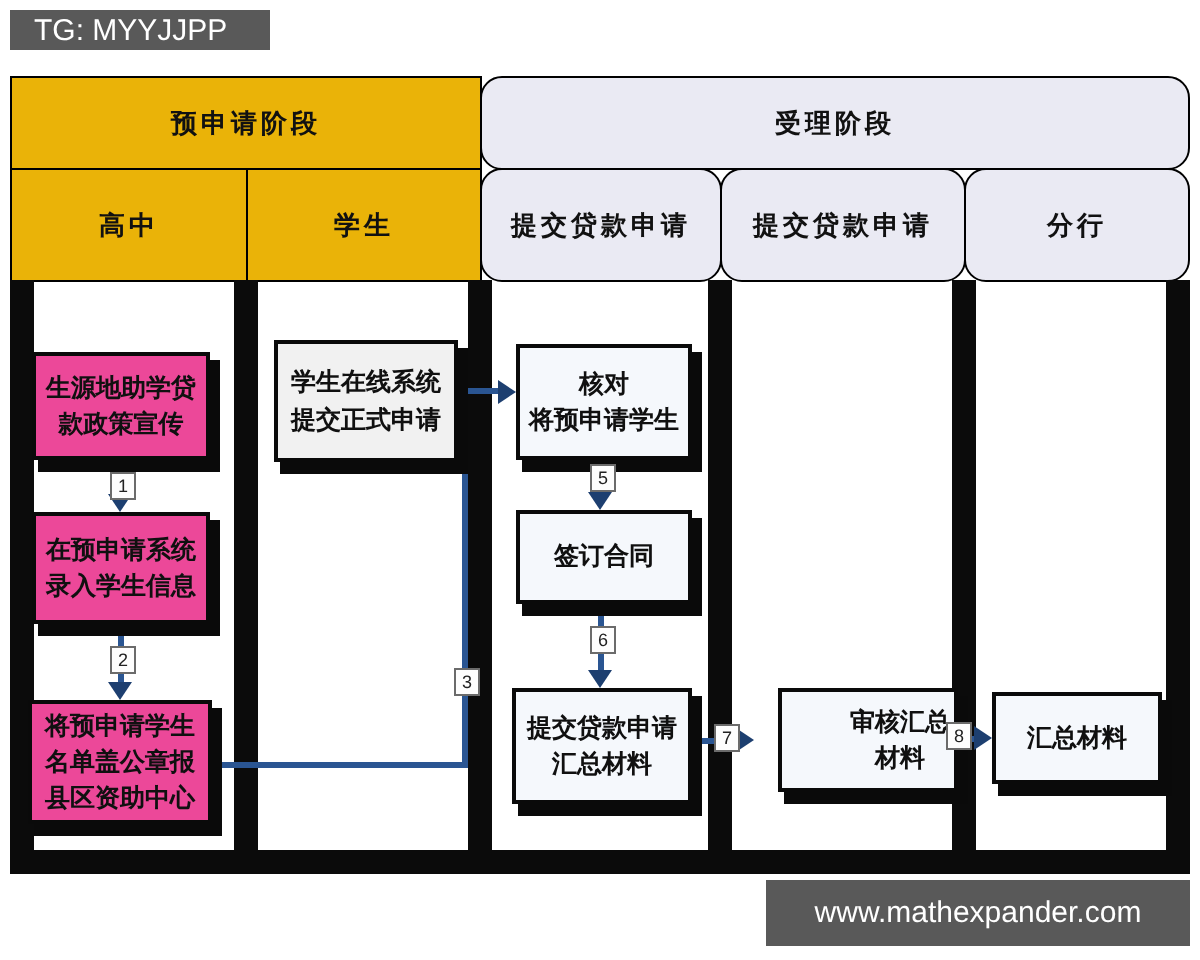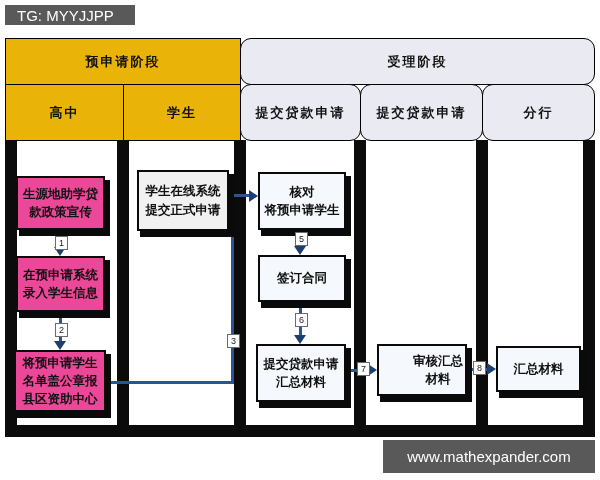--- a/index.html
+++ b/index.html
@@ -39,21 +39,21 @@
   .nfill-green{background:#ec4899;}
   .nfill-gray{background:#f1f1f1;}
   .nfill-blue{background:#f5f8fc;}
   .n1{left:16px;top:176px;width:89px;height:54px;}
   .n2{left:16px;top:256px;width:89px;height:56px;}
   .n3{left:14px;top:350px;width:92px;height:62px;}
   .n4{left:137px;top:170px;width:92px;height:61px;}
   .n5{left:258px;top:172px;width:88px;height:58px;}
   .n6{left:258px;top:255px;width:88px;height:47px;}
   .n7{left:256px;top:344px;width:90px;height:58px;}
-  .n8{left:377px;top:344px;width:90px;height:52px;padding-left:32px;}
+  .n8{left:389px;top:344px;width:90px;height:52px;padding-left:32px;}
   .n9{left:496px;top:346px;width:85px;height:46px;}
   
   .line{position:absolute;background:#2a5592;z-index:2;}
   .ah{position:absolute;width:0;height:0;z-index:2;}
   .ah.down{border-left:6px solid transparent;border-right:6px solid transparent;
            border-top:9px solid #1d3f70;}
   .ah.right{border-top:6px solid transparent;border-bottom:6px solid transparent;
             border-left:9px solid #1d3f70;}
   .l1{left:59px;top:230px;width:3px;height:18px;} .a1{left:54px;top:247px;}
   .l2{left:59px;top:312px;width:3px;height:29px;} .a2{left:54px;top:341px;}

